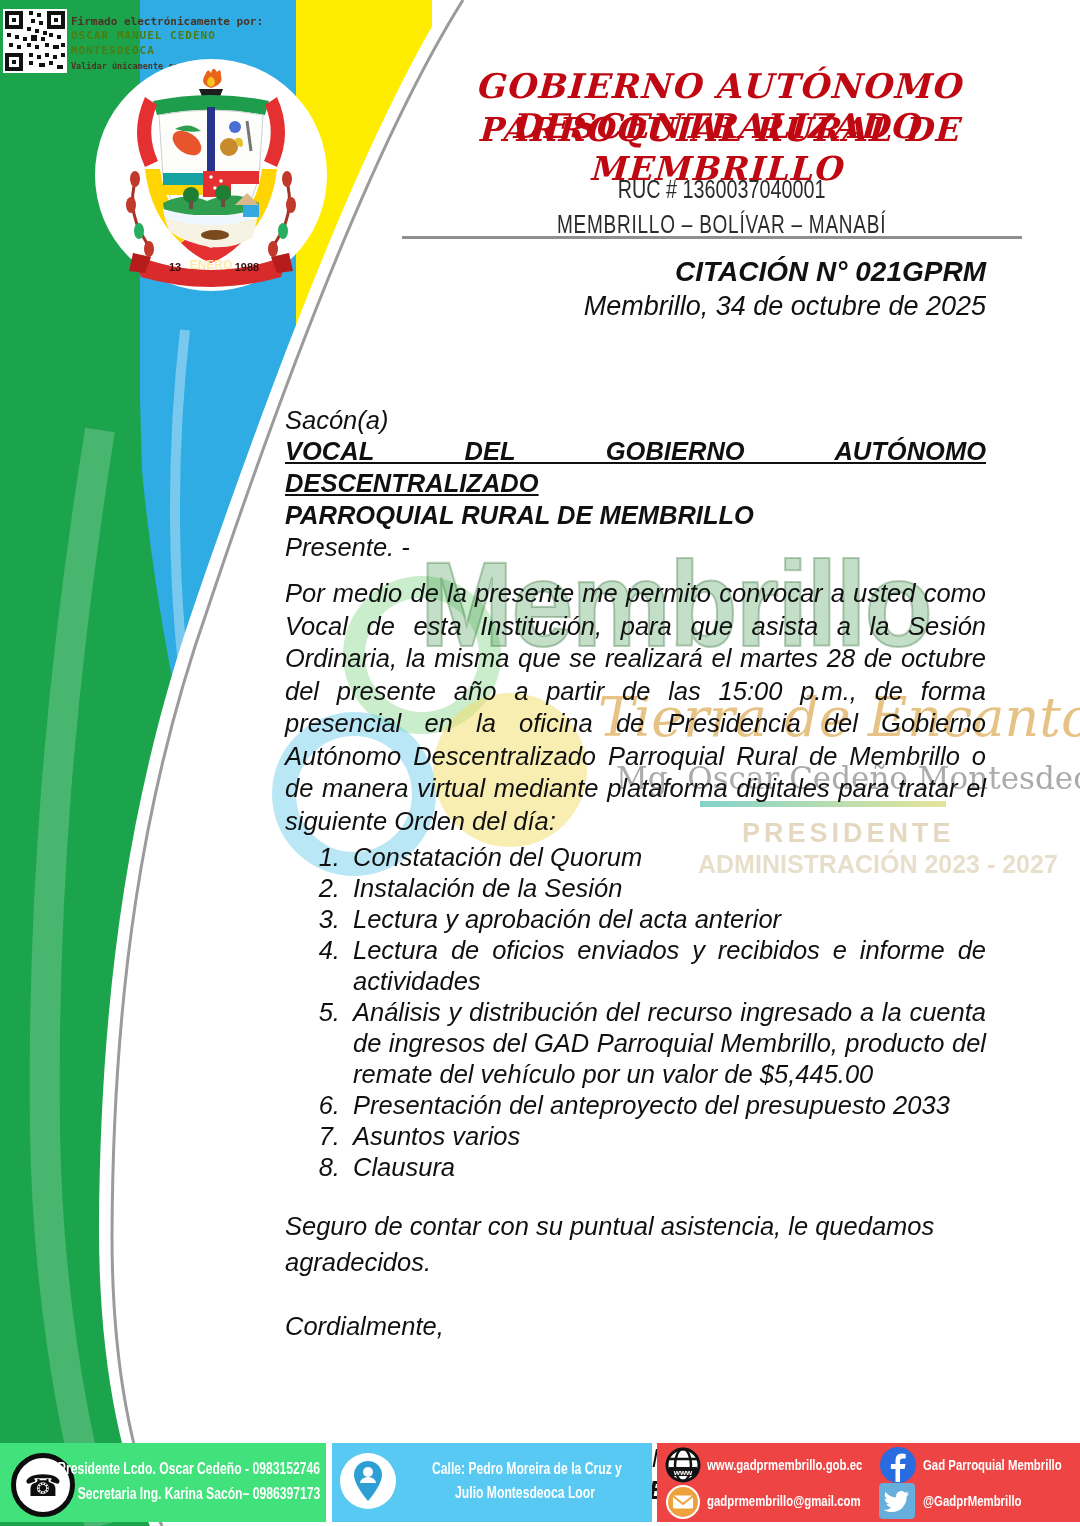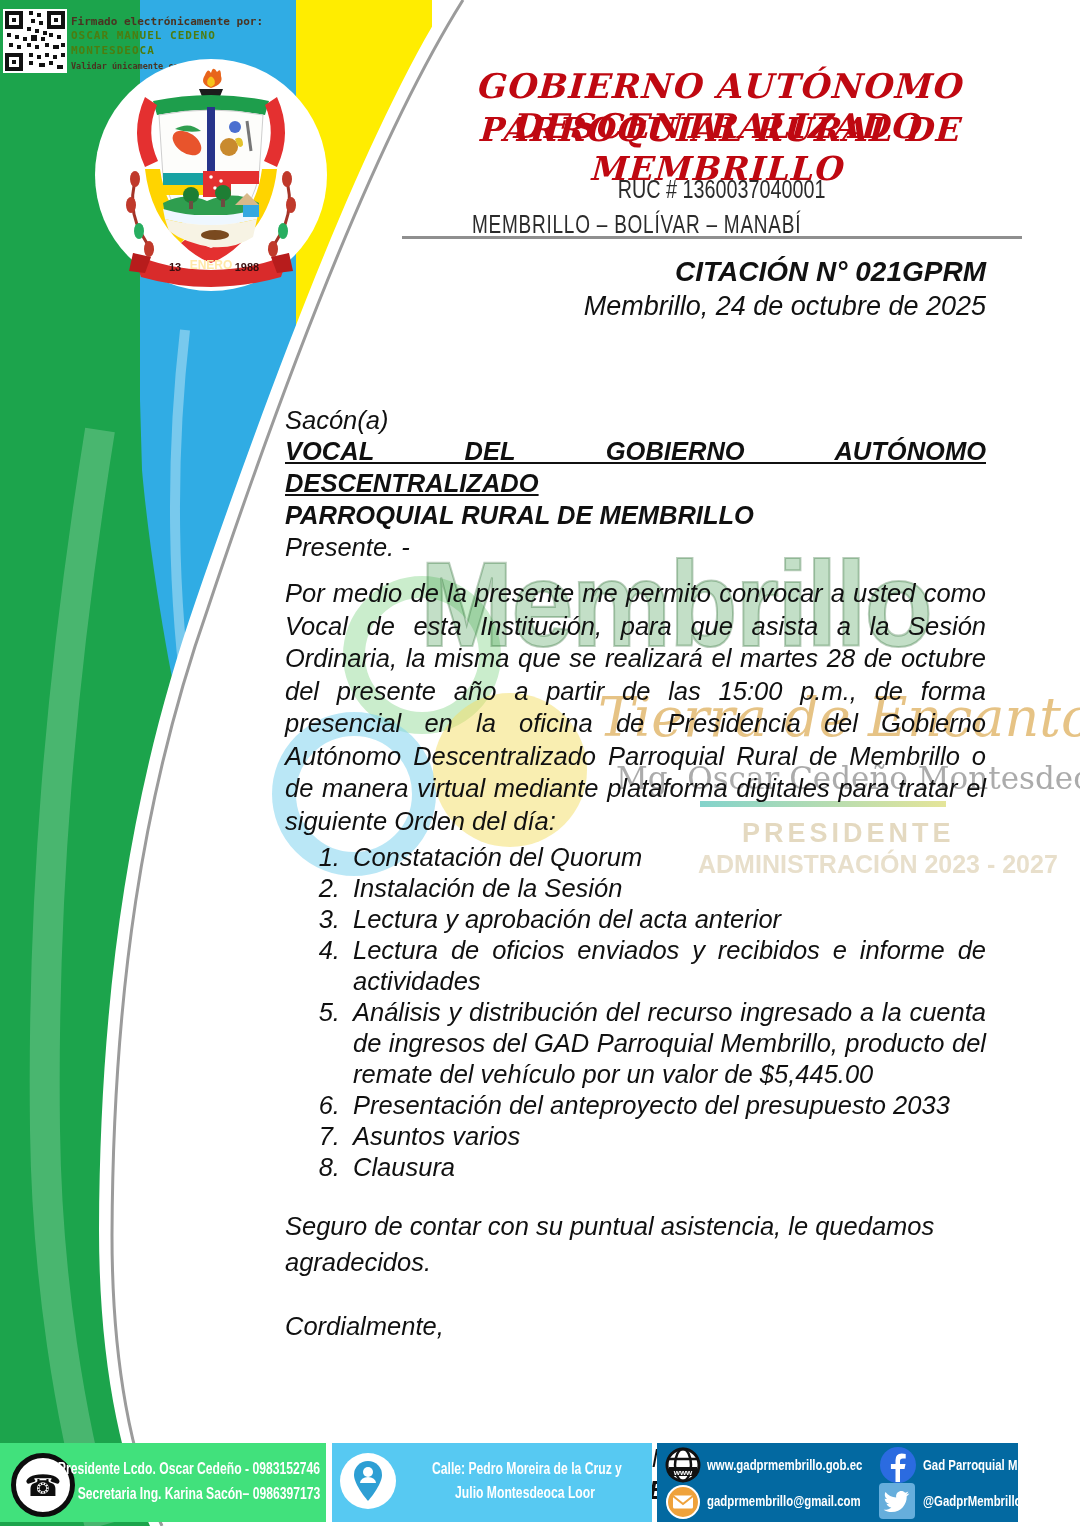--- a/index.html
+++ b/index.html
@@ -5,21 +5,21 @@
   html,body{margin:0;padding:0;background:#e8e8e8;}
   #canvas{position:relative;width:1080px;height:1526px;background:#ffffff;overflow:hidden;
           font-family:"Liberation Sans", sans-serif;}
   .abs{position:absolute;}
   
   .brand-title{left:400px;width:640px;text-align:center;color:#bf0811;
     font-family:"DejaVu Serif", serif;font-style:italic;font-weight:bold;
     font-size:34px;letter-spacing:1px;transform:skewX(-4deg);}
   .cond{display:inline-block;transform:scaleX(0.76);transform-origin:center;white-space:nowrap;}
   .ruc-line{left:420px;width:604px;text-align:center;font-size:26px;color:#2b2b2b;}
-  .loc-line{left:420px;width:604px;font-size:25px;color:#2b2b2b;letter-spacing:1px;}
+  .loc-line{left:420px;width:604px;text-align:center;font-size:25px;color:#2b2b2b;letter-spacing:1px;}
   .head-rule{left:402px;top:236px;width:620px;height:3px;background:#8f8f8f;}
   .cit-wrap{left:500px;top:256px;width:486px;text-align:right;}
   .cit-no{font-size:28px;font-weight:bold;font-style:italic;color:#111;}
   .cit-date{font-size:27px;font-style:italic;color:#111;margin-top:3px;}
   
   .col{left:285px;top:405px;width:701px;font-style:italic;font-size:25.5px;color:#101010;}
   .salutation{line-height:30px;}
   .recip1{font-weight:bold;line-height:32px;text-align:justify;text-align-last:justify;text-decoration:underline;}
   .recip2{font-weight:bold;line-height:32px;}
   .presente{line-height:32px;}
@@ -49,21 +49,21 @@
      background:linear-gradient(to right,rgba(100,200,190,.8),rgba(222,222,128,.8));}
   .wm-pres{left:742px;top:818px;font-size:27px;font-weight:bold;letter-spacing:4px;
      color:rgba(205,185,140,0.55);}
   .wm-admin{left:698px;top:850px;font-size:25px;font-weight:bold;
      color:rgba(205,185,140,0.45);white-space:nowrap;}
   
   .footer{left:0;top:1443px;width:1080px;height:79px;}
   .f-sec{position:absolute;top:0;height:100%;}
   .f-green{left:0;width:326px;background:#41e17c;}
   .f-blue{left:332px;width:320px;background:#57c9f2;}
-  .f-yellow{left:657px;width:361px;background:#0369a1;}
+  .f-yellow{left:657px;width:423px;background:#ef4444;}
   .f-text{color:#fff;font-weight:bold;}
   .f-contact{position:absolute;right:6px;top:13px;text-align:right;font-size:16px;line-height:25px;white-space:nowrap;}
   .f-addr{position:absolute;left:70px;right:4px;top:14px;text-align:center;font-size:16px;line-height:24px;white-space:nowrap;}
   .circle-ic{position:absolute;border-radius:50%;display:flex;align-items:center;justify-content:center;}
   .phone-ic{left:11px;top:10px;width:54px;height:54px;background:#fff;border:5px solid #0d0d0d;font-size:30px;color:#0d0d0d;}
   .pin-ic{left:8px;top:10px;width:56px;height:56px;background:#fff;}
   .y-row{position:absolute;left:0;width:100%;height:38px;}
   .y-ic{position:absolute;width:36px;height:36px;}
   .y-label{position:absolute;left:48px;top:8px;font-size:15px;color:#fff;font-weight:bold;white-space:nowrap;}
 </style>
@@ -218,21 +218,21 @@
   </svg>
 
   <div class="abs brand-title" style="top:66px;">GOBIERNO AUTÓNOMO DESCENTRALIZADO</div>
   <div class="abs brand-title" style="top:110px;font-size:33px;">PARROQUIAL RURAL DE MEMBRILLO</div>
   <div class="abs ruc-line" style="top:174px;"><span class="cond">RUC # 1360037040001</span></div>
   <div class="abs loc-line" style="top:210px;"><span class="cond">MEMBRILLO – BOLÍVAR – MANABÍ</span></div>
   <div class="abs head-rule"></div>
 
   <div class="abs cit-wrap">
     <div class="cit-no">CITACIÓN N° 021GPRM</div>
-    <div class="cit-date">Membrillo, 24 de octubre de 2025</div>
+    <div class="cit-date">Membrillo, 34 de octubre de 2025</div>
   </div>
 
   <div class="abs col">
     <div class="salutation">Sacón(a)</div>
     <div class="recip1">VOCAL DEL GOBIERNO AUTÓNOMO DESCENTRALIZADO</div>
     <div class="recip2">PARROQUIAL RURAL DE MEMBRILLO</div>
     <div class="presente">Presente. -</div>
 
     <div class="para">Por medio de la presente me permito convocar a usted como Vocal de esta Institución, para que asista a la Sesión Ordinaria, la misma que se realizará el martes 28 de octubre del presente año a partir de las 15:00 p.m., de forma presencial en la oficina de Presidencia del Gobierno Autónomo Descentralizado Parroquial Rural de Membrillo o de manera virtual mediante plataforma digitales para tratar el siguiente Orden del día:</div>
 

